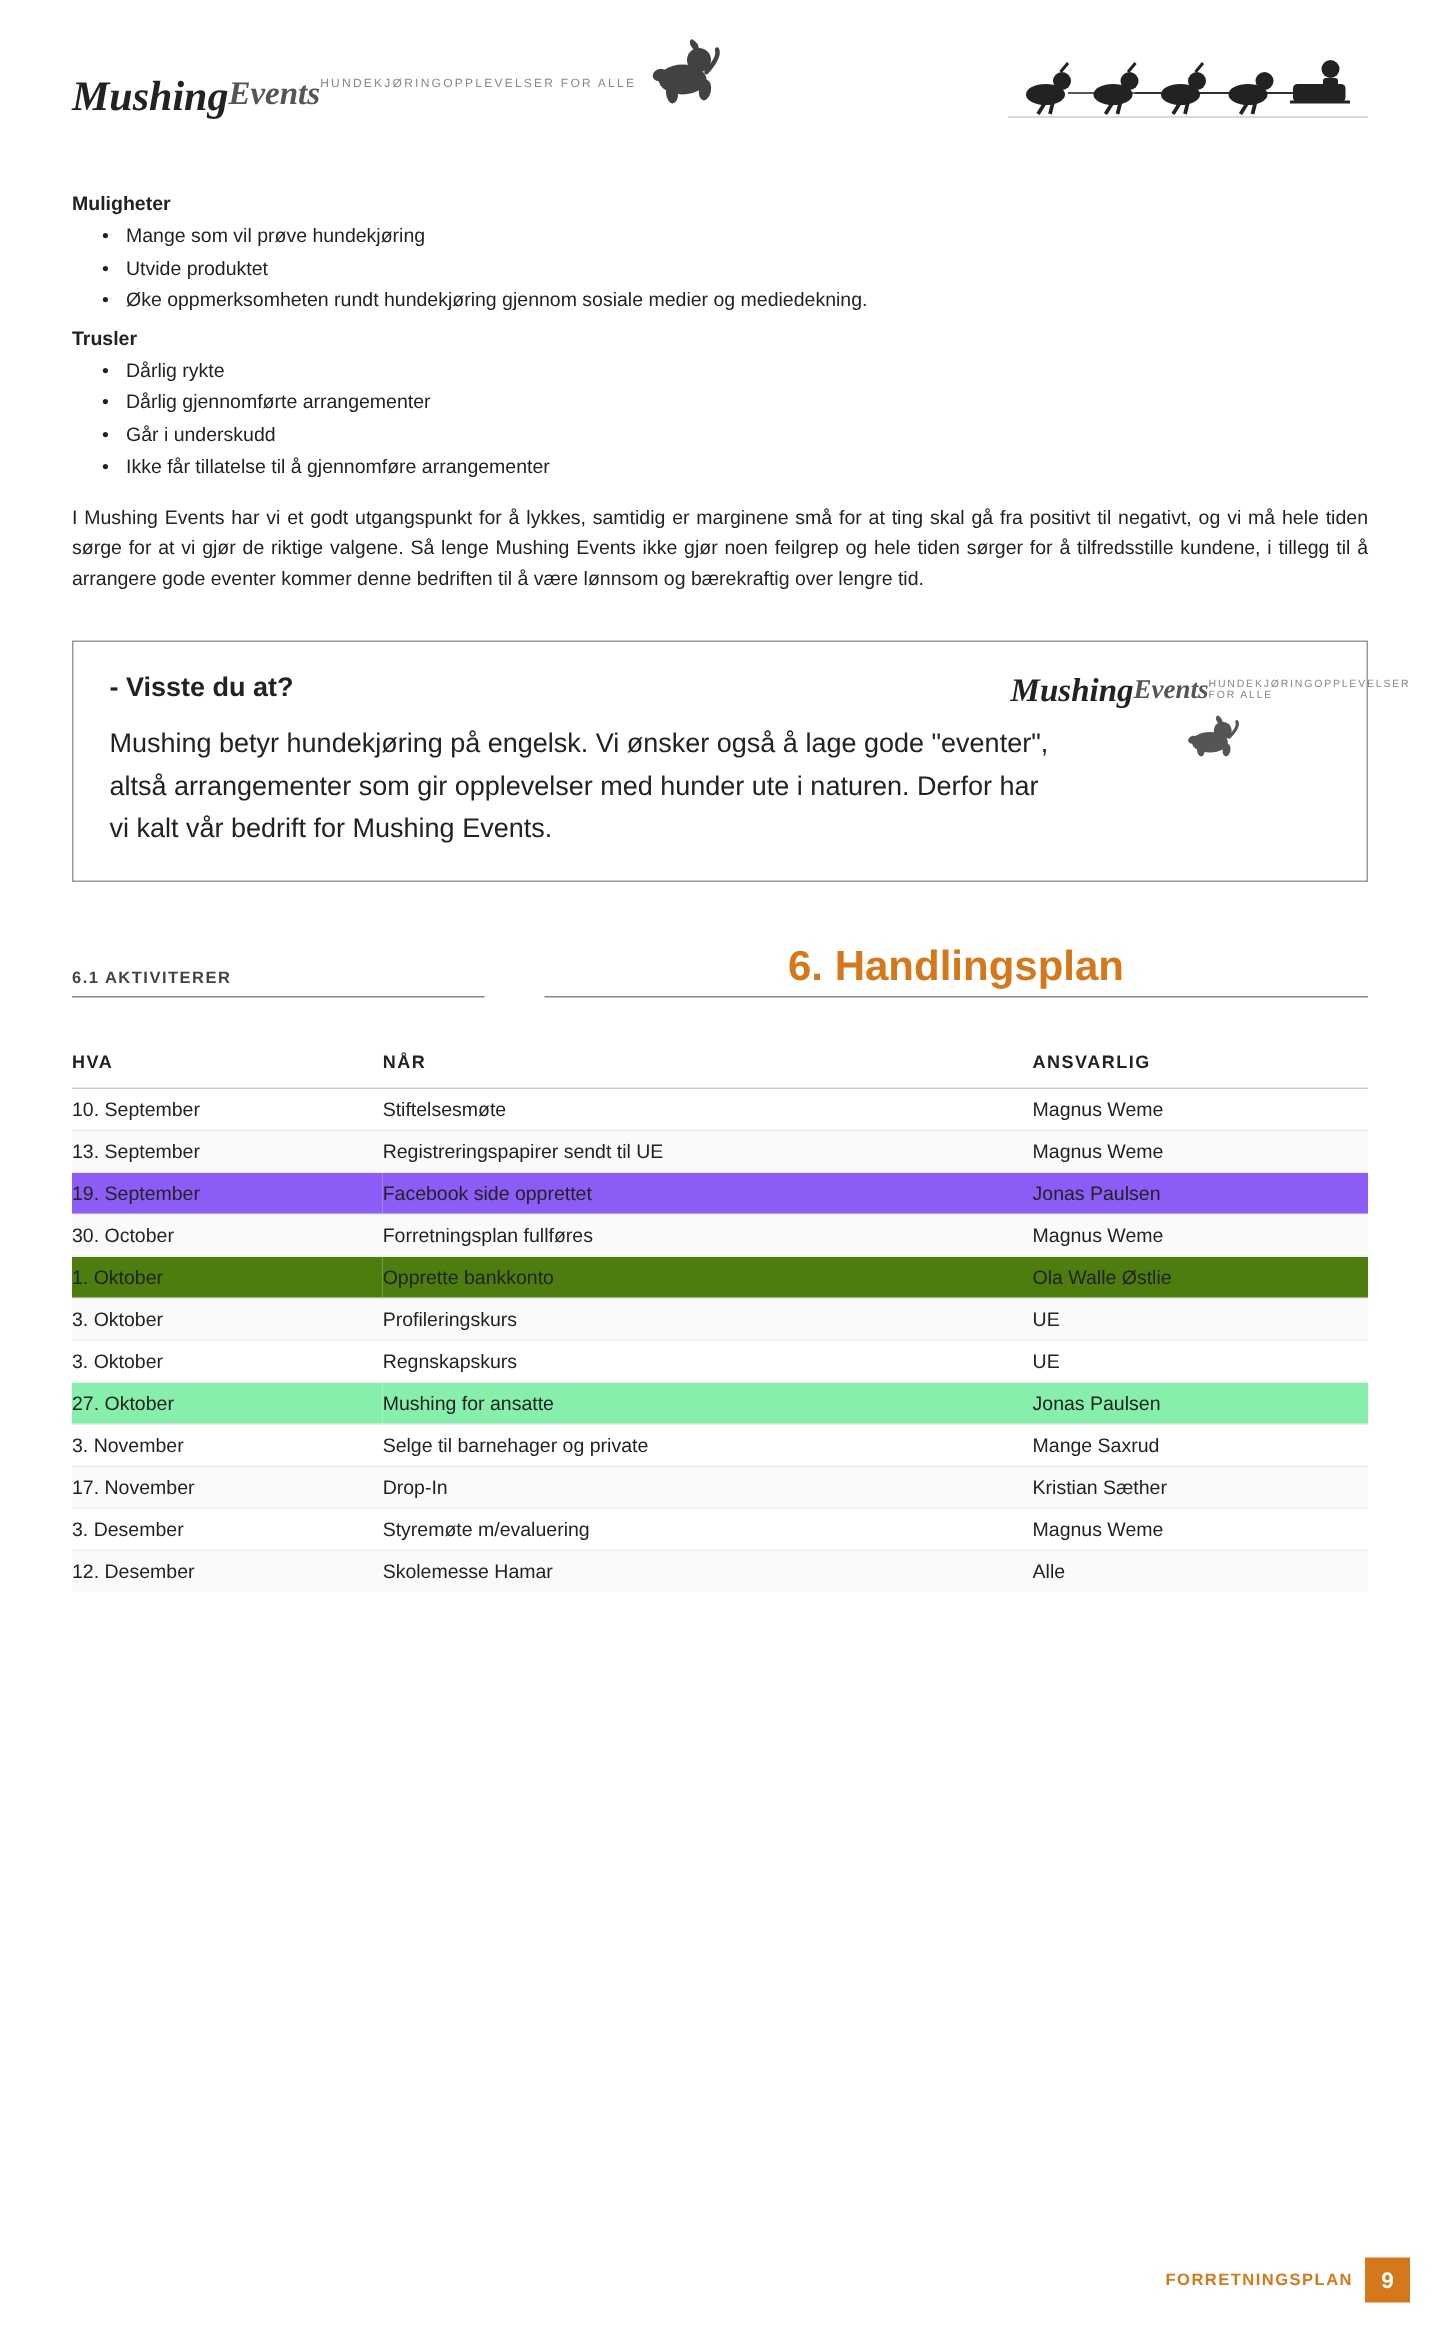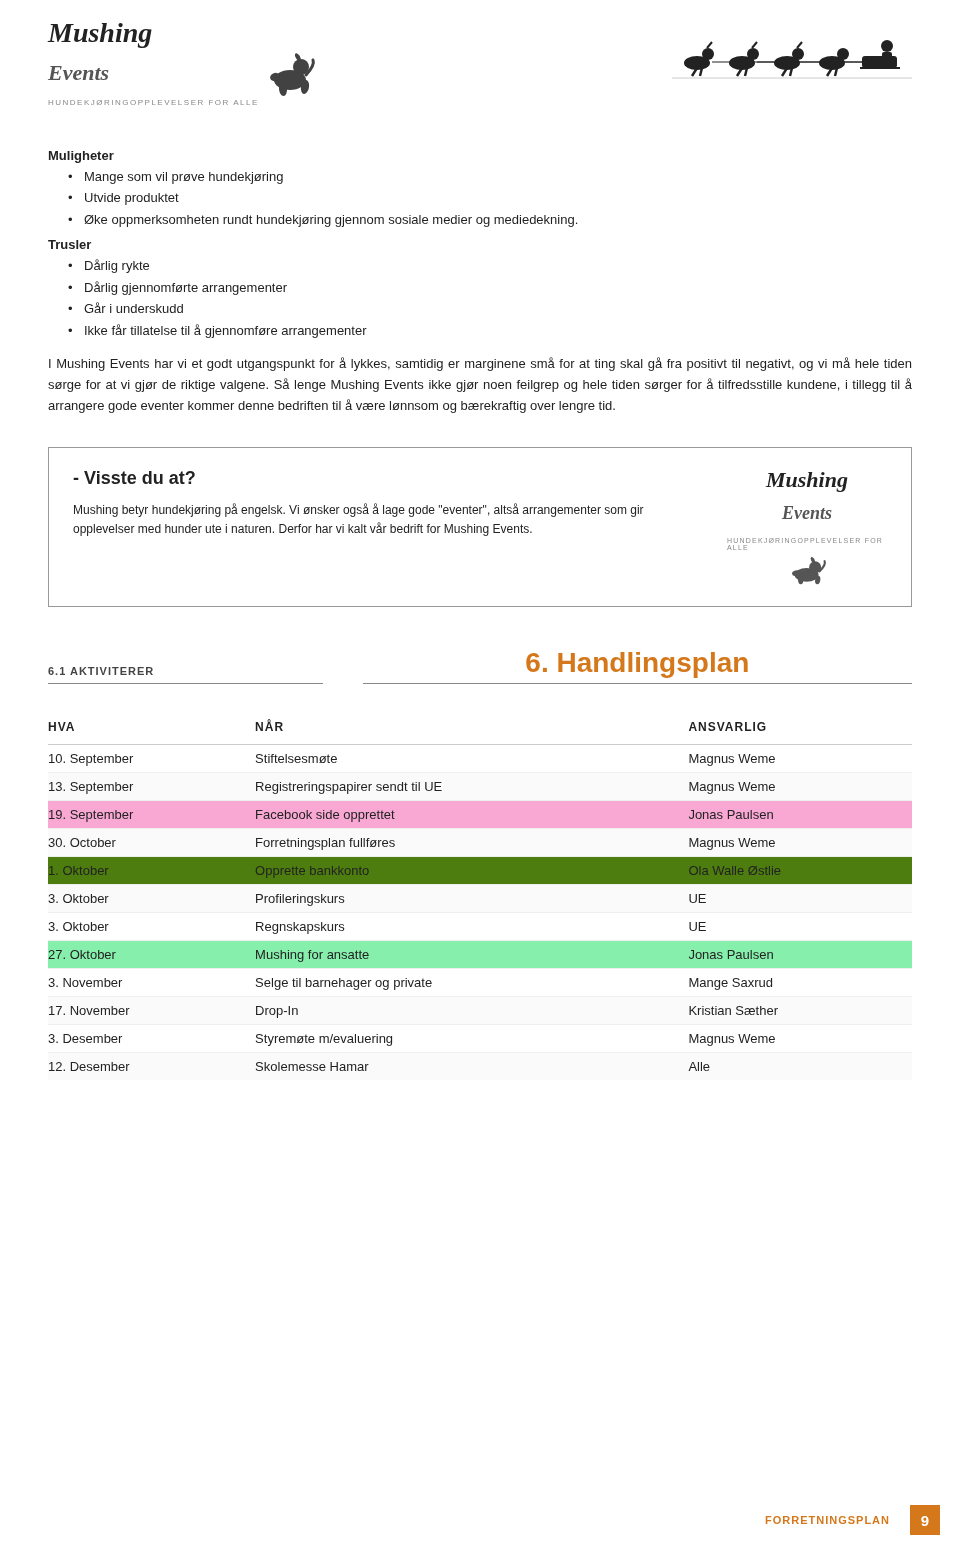--- a/index.html
+++ b/index.html
@@ -31,23 +31,22 @@
     }
 
     .logo-area {
       display: flex;
       flex-direction: column;
       align-items: flex-start;
     }
 
     .logo-text {
       display: flex;
-      flex-direction: column;
+      flex-direction: row;
       line-height: 1.1;
-      gap: 12px;
     }
 
     .logo-mushing {
       font-size: 28px;
       font-weight: bold;
       color: #222;
       font-family: Georgia, serif;
       font-style: italic;
     }
 
@@ -124,21 +123,21 @@
     }
 
     .did-you-know-title {
       font-size: 18px;
       font-weight: bold;
       margin-bottom: 12px;
       color: #222;
     }
 
     .did-you-know-text {
-      font-size: 12px;
+      font-size: 18px;
       line-height: 1.6;
       color: #222;
     }
 
     .did-you-know-logo {
       width: 160px;
       flex-shrink: 0;
       display: flex;
       flex-direction: column;
       align-items: center;
@@ -201,21 +200,21 @@
       align-items: center;
       padding: 0 20px;
     }
 
     .footer-label {
       font-size: 11px;
       font-weight: bold;
       color: #D4781B;
       text-transform: uppercase;
       letter-spacing: 1px;
-      margin-right: 20px;
+      margin-right: 8px;
     }
 
     .footer-page-num {
       background: #D4781B;
       color: #fff;
       font-size: 15px;
       font-weight: bold;
       width: 30px;
       height: 30px;
       display: flex;
@@ -381,21 +380,21 @@
     <tr style="background: rgb(255, 255, 255);">
           <td>10. September</td>
           <td>Stiftelsesmøte</td>
           <td>Magnus Weme</td>
         </tr>
         <tr style="background: rgb(250, 250, 250);">
           <td>13. September</td>
           <td>Registreringspapirer sendt til UE</td>
           <td>Magnus Weme</td>
         </tr>
-        <tr style="background: #f9a8d4;">
+        <tr style="background: #8b5cf6;">
           <td>19. September</td>
           <td>Facebook side opprettet</td>
           <td>Jonas Paulsen</td>
         </tr>
         <tr style="background: rgb(250, 250, 250);">
           <td>30. October</td>
           <td>Forretningsplan fullføres</td>
           <td>Magnus Weme</td>
         </tr>
         <tr style="background: #4d7c0f;">

